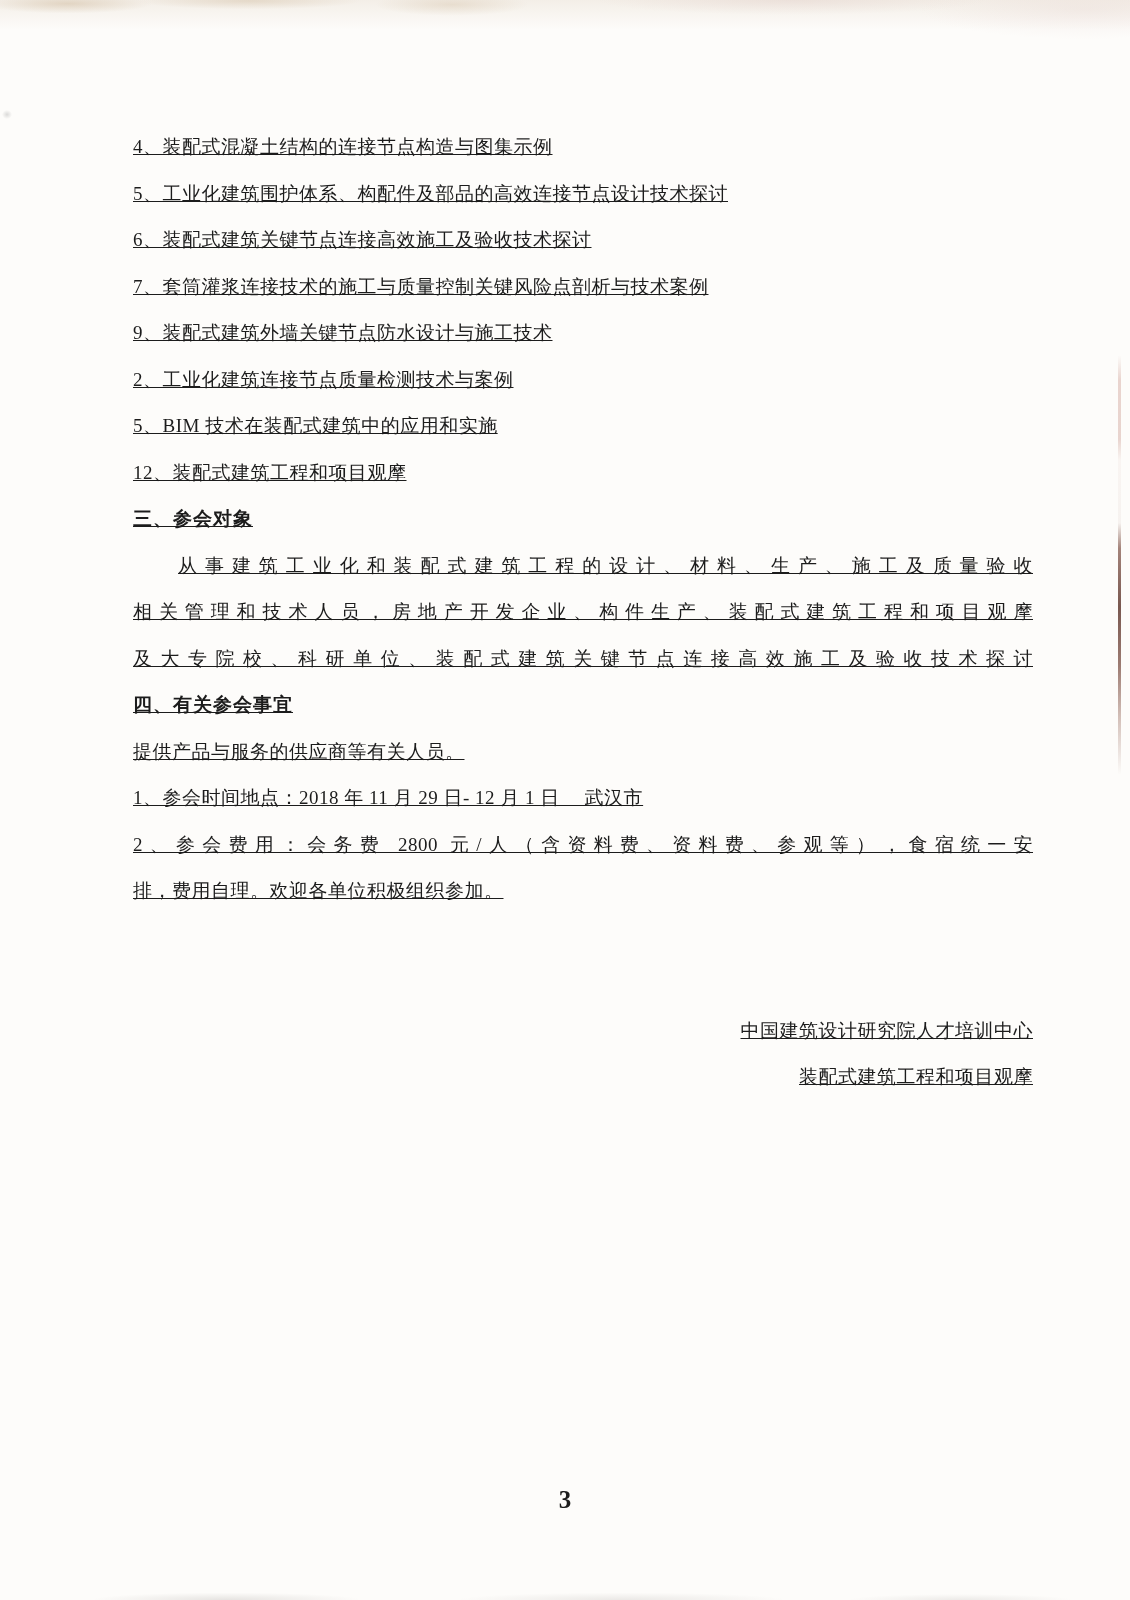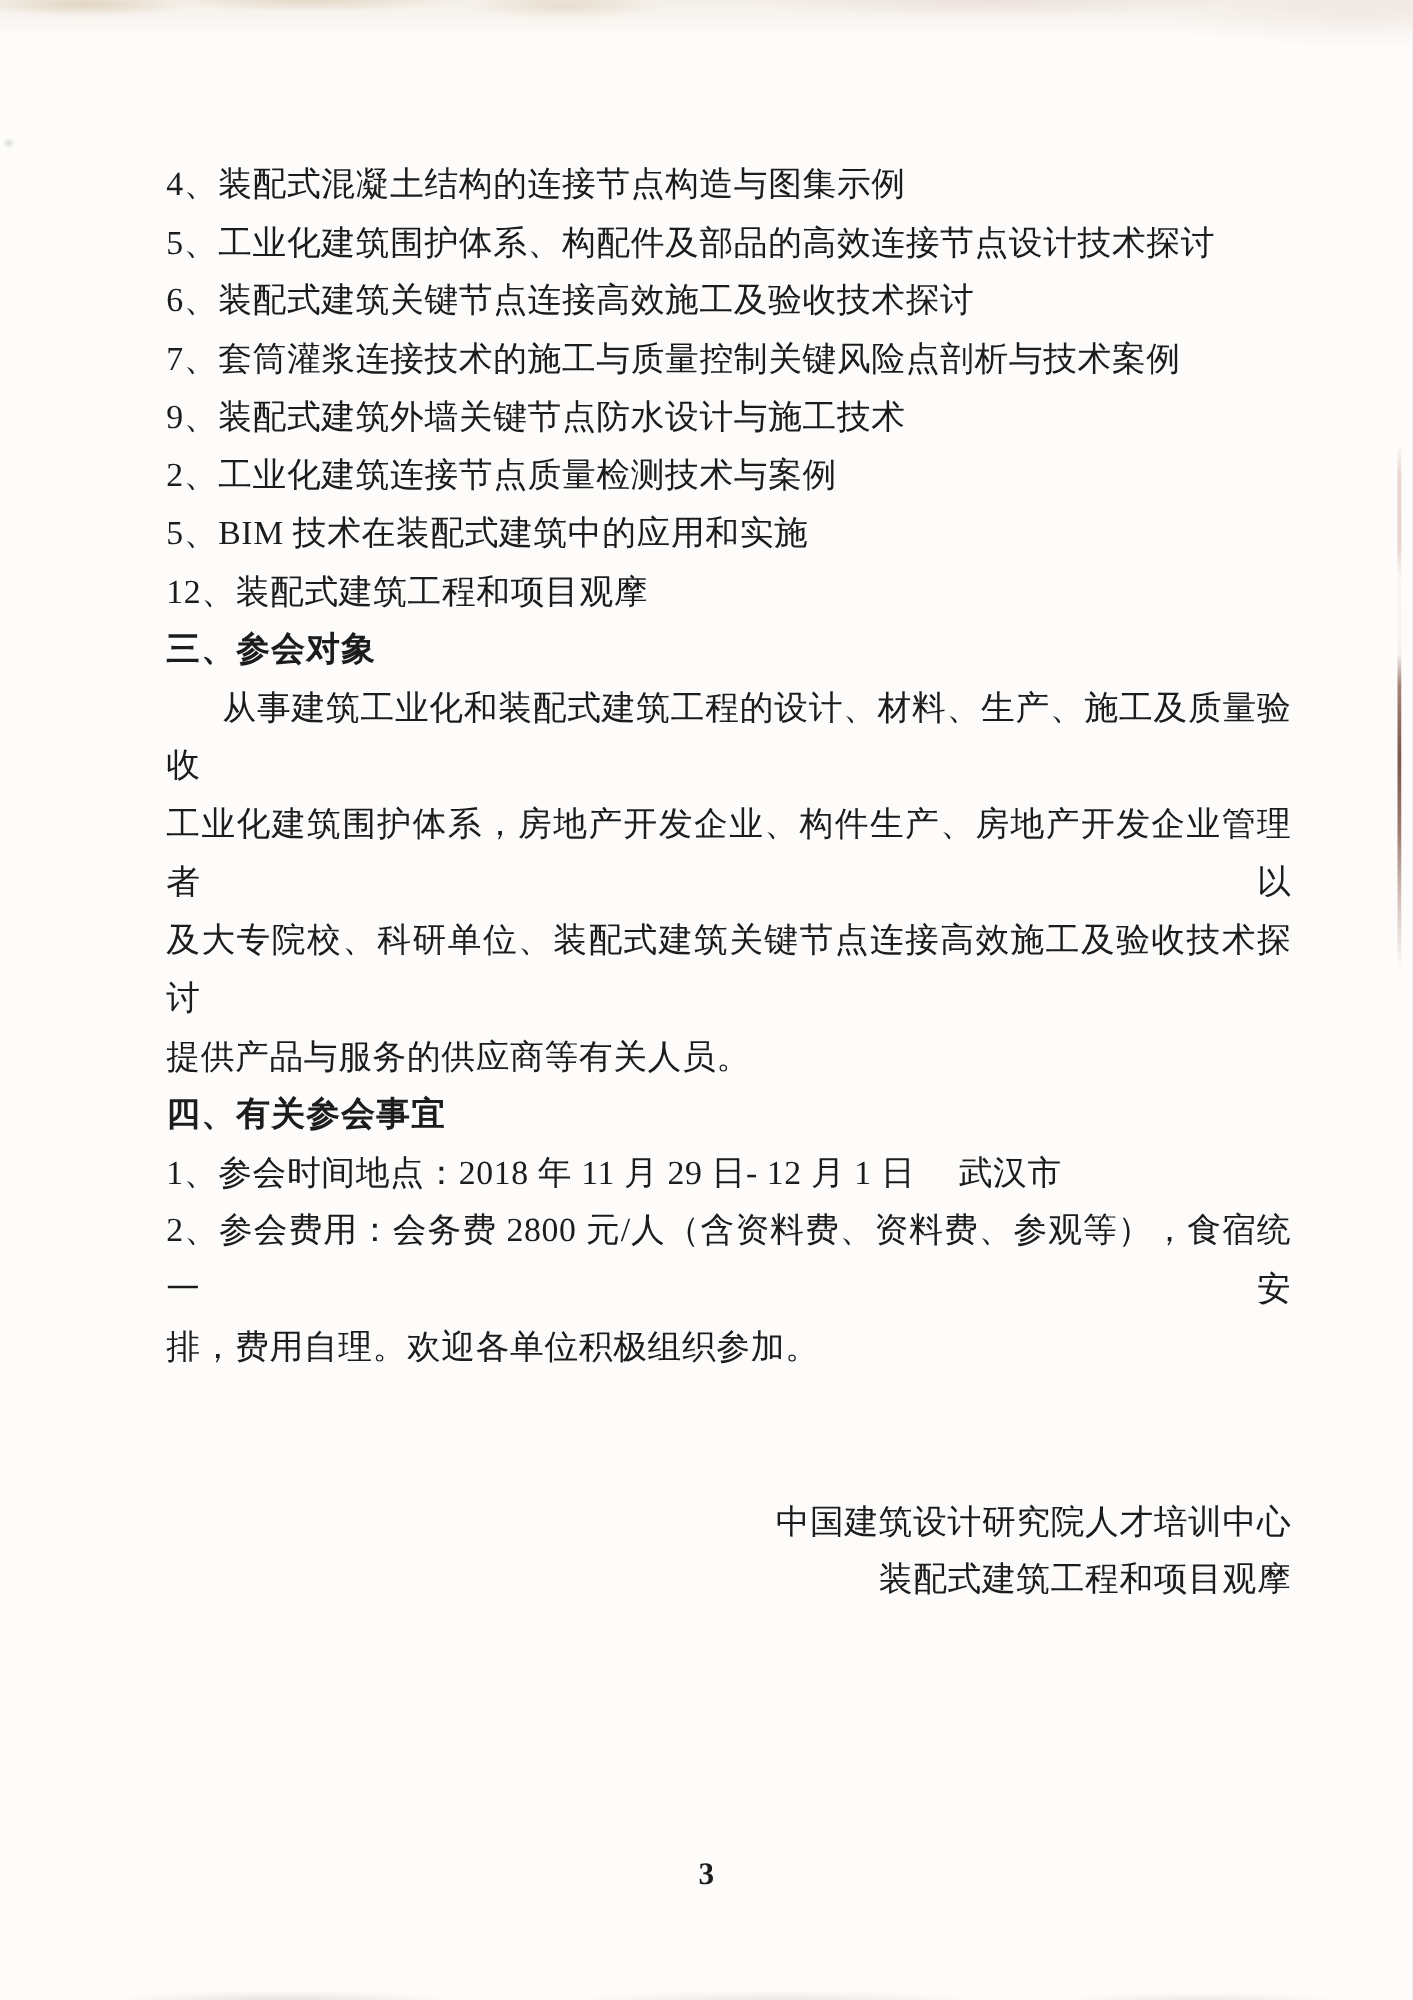--- a/index.html
+++ b/index.html
@@ -47,23 +47,24 @@
       radial-gradient(150px 8px  at 85% 100%, rgba(160,155,150,0.18), transparent 75%);
   }
   .scan-left-dot {
     position: absolute; left: 2px; top: 110px; width: 10px; height: 9px;
     background: radial-gradient(closest-side, rgba(140,140,140,0.30), transparent);
   }
   
   .content {
     position: absolute;
     left: 133px; top: 124px; width: 900px;
-    font-size: 27px;
+    font-size: 19px;
     line-height: 46.5px;
     letter-spacing: 0.5px;
+    text-decoration: underline;
   }
   .line { white-space: nowrap; }
   .just {
     white-space: normal;
     text-align: justify;
     text-align-last: justify;
   }
   .indent { text-indent: 45px; }
   .heading {
     font-family: "Liberation Sans", "DejaVu Sans", sans-serif;
@@ -94,25 +95,25 @@
     <div class="line">6、装配式建筑关键节点连接高效施工及验收技术探讨</div>
     <div class="line">7、套筒灌浆连接技术的施工与质量控制关键风险点剖析与技术案例</div>
     <div class="line">9、装配式建筑外墙关键节点防水设计与施工技术</div>
     <div class="line">2、工业化建筑连接节点质量检测技术与案例</div>
     <div class="line">5、BIM 技术在装配式建筑中的应用和实施</div>
     <div class="line">12、装配式建筑工程和项目观摩</div>
 
     <div class="line heading">三、参会对象</div>
 
     <div class="just indent">从事建筑工业化和装配式建筑工程的设计、材料、生产、施工及质量验收</div>
-    <div class="just">工业化建筑围护体系，房地产开发企业、构件生产、房地产开发企业管理者以</div>
+    <div class="just">相关管理和技术人员，房地产开发企业、构件生产、装配式建筑工程和项目观摩</div>
     <div class="just">及大专院校、科研单位、装配式建筑关键节点连接高效施工及验收技术探讨</div>
+    <div class="line heading">四、有关参会事宜</div>
+
     <div class="line">提供产品与服务的供应商等有关人员。</div>
-
-    <div class="line heading">四、有关参会事宜</div>
 
     <div class="line">1、参会时间地点：2018 年 11 月 29 日- 12 月 1 日　 武汉市</div>
     <div class="just">2、参会费用：会务费 2800 元/人（含资料费、资料费、参观等），食宿统一安</div>
     <div class="line">排，费用自理。欢迎各单位积极组织参加。</div>
 
     <div class="spacer"></div>
     <div class="spacer"></div>
 
     <div class="line sig-line">中国建筑设计研究院人才培训中心</div>
     <div class="line sig-line">装配式建筑工程和项目观摩</div>

